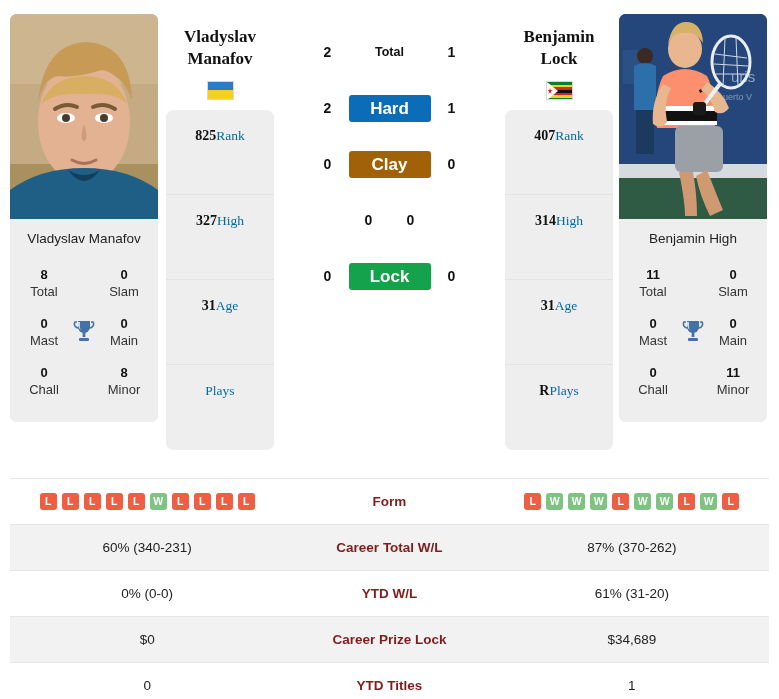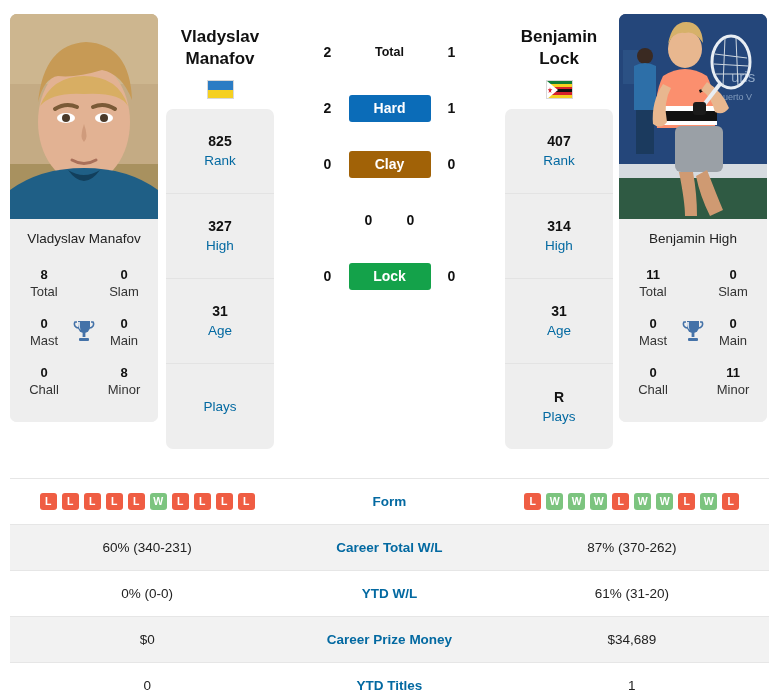--- a/index.html
+++ b/index.html
@@ -14,21 +14,21 @@
   .page { width: 779px; height: 699px; position: relative; }
 
   
   .top {
     display: flex;
     align-items: flex-start;
     padding: 14px 10px 0 10px;
     height: 478px;
   }
   .col-photo { width: 150px; flex: 0 0 150px; }
-  .col-inner { width: 120px; flex: 0 0 120px; padding: 0 6px; }
+  .col-inner { width: 120px; flex: 0 0 120px; padding: 0 6px; font-family: Liberation Serif, serif; }
   .col-mid   { flex: 1 1 auto; }
 
   
   .photo-card {
     background: #eeeeee;
     border-radius: 7px;
     overflow: hidden;
     width: 148px;
   }
   .photo {
@@ -103,21 +103,20 @@
     border-radius: 7px;
     overflow: hidden;
     margin-top: 10px;
   }
   .stat-box {
     text-align: center;
     padding: 16px 4px 16px 4px;
     border-bottom: 1px solid #e3e3e3;
     height: 85px;
     display: flex;
-    flex-direction: column;
     justify-content: center;
   }
   .stat-box:last-child { border-bottom: none; }
   .stat-val { font-size: 14px; font-weight: bold; color: #111; line-height: 20px; }
   .stat-lab { font-size: 13.5px; color: #0369a1; line-height: 20px; }
 
   
   .surface-list { padding-top: 10px; }
   .surface-row {
     display: flex;
@@ -128,21 +127,21 @@
   .srf-score {
     width: 42px;
     text-align: center;
     font-size: 14px;
     font-weight: bold;
     color: #111;
   }
   .srf-badge {
     width: 82px;
     text-align: center;
-    font-size: 14px;
+    font-size: 17px;
     font-weight: bold;
     color: #ffffff;
     border-radius: 3px;
     padding: 6px 0;
     line-height: 15px;
   }
   .srf-badge.plain {
     background: transparent;
     color: #111;
     font-size: 12.5px;
@@ -154,21 +153,21 @@
   .table { width: 759px; margin: 0 auto; border-collapse: collapse; }
   .table tr { border-top: 1px solid #e6e6e6; }
   .table tr.alt { background: #f2f2f2; }
   .table td {
     text-align: center;
     font-size: 13.5px;
     color: #222;
     padding: 15px 4px;
     vertical-align: middle;
   }
-  .table td.mid { font-weight: bold; color: #0369a1; width: 210px; }
+  .table td.mid { font-weight: bold; color: #7f1d1d; width: 210px; }
   .table td.side { width: 274px; }
   .form-cell { padding: 10px 4px !important; }
   .form-strip { display: flex; justify-content: center; gap: 5px; }
   .fbadge {
     width: 17px; height: 17px;
     border-radius: 3px;
     font-size: 10.5px;
     font-weight: bold;
     color: #ffffff;
     line-height: 17px;
@@ -475,21 +474,21 @@
         <td class="mid">Career Total W/L</td>
         <td class="side">87% (370-262)</td>
       </tr>
       <tr>
         <td class="side">0% (0-0)</td>
         <td class="mid">YTD W/L</td>
         <td class="side">61% (31-20)</td>
       </tr>
       <tr class="alt">
         <td class="side">$0</td>
-        <td class="mid">Career Prize Money</td>
+        <td class="mid">Career Prize Lock</td>
         <td class="side">$34,689</td>
       </tr>
       <tr>
         <td class="side">0</td>
         <td class="mid">YTD Titles</td>
         <td class="side">1</td>
       </tr>
     </tbody>
   </table>
 

